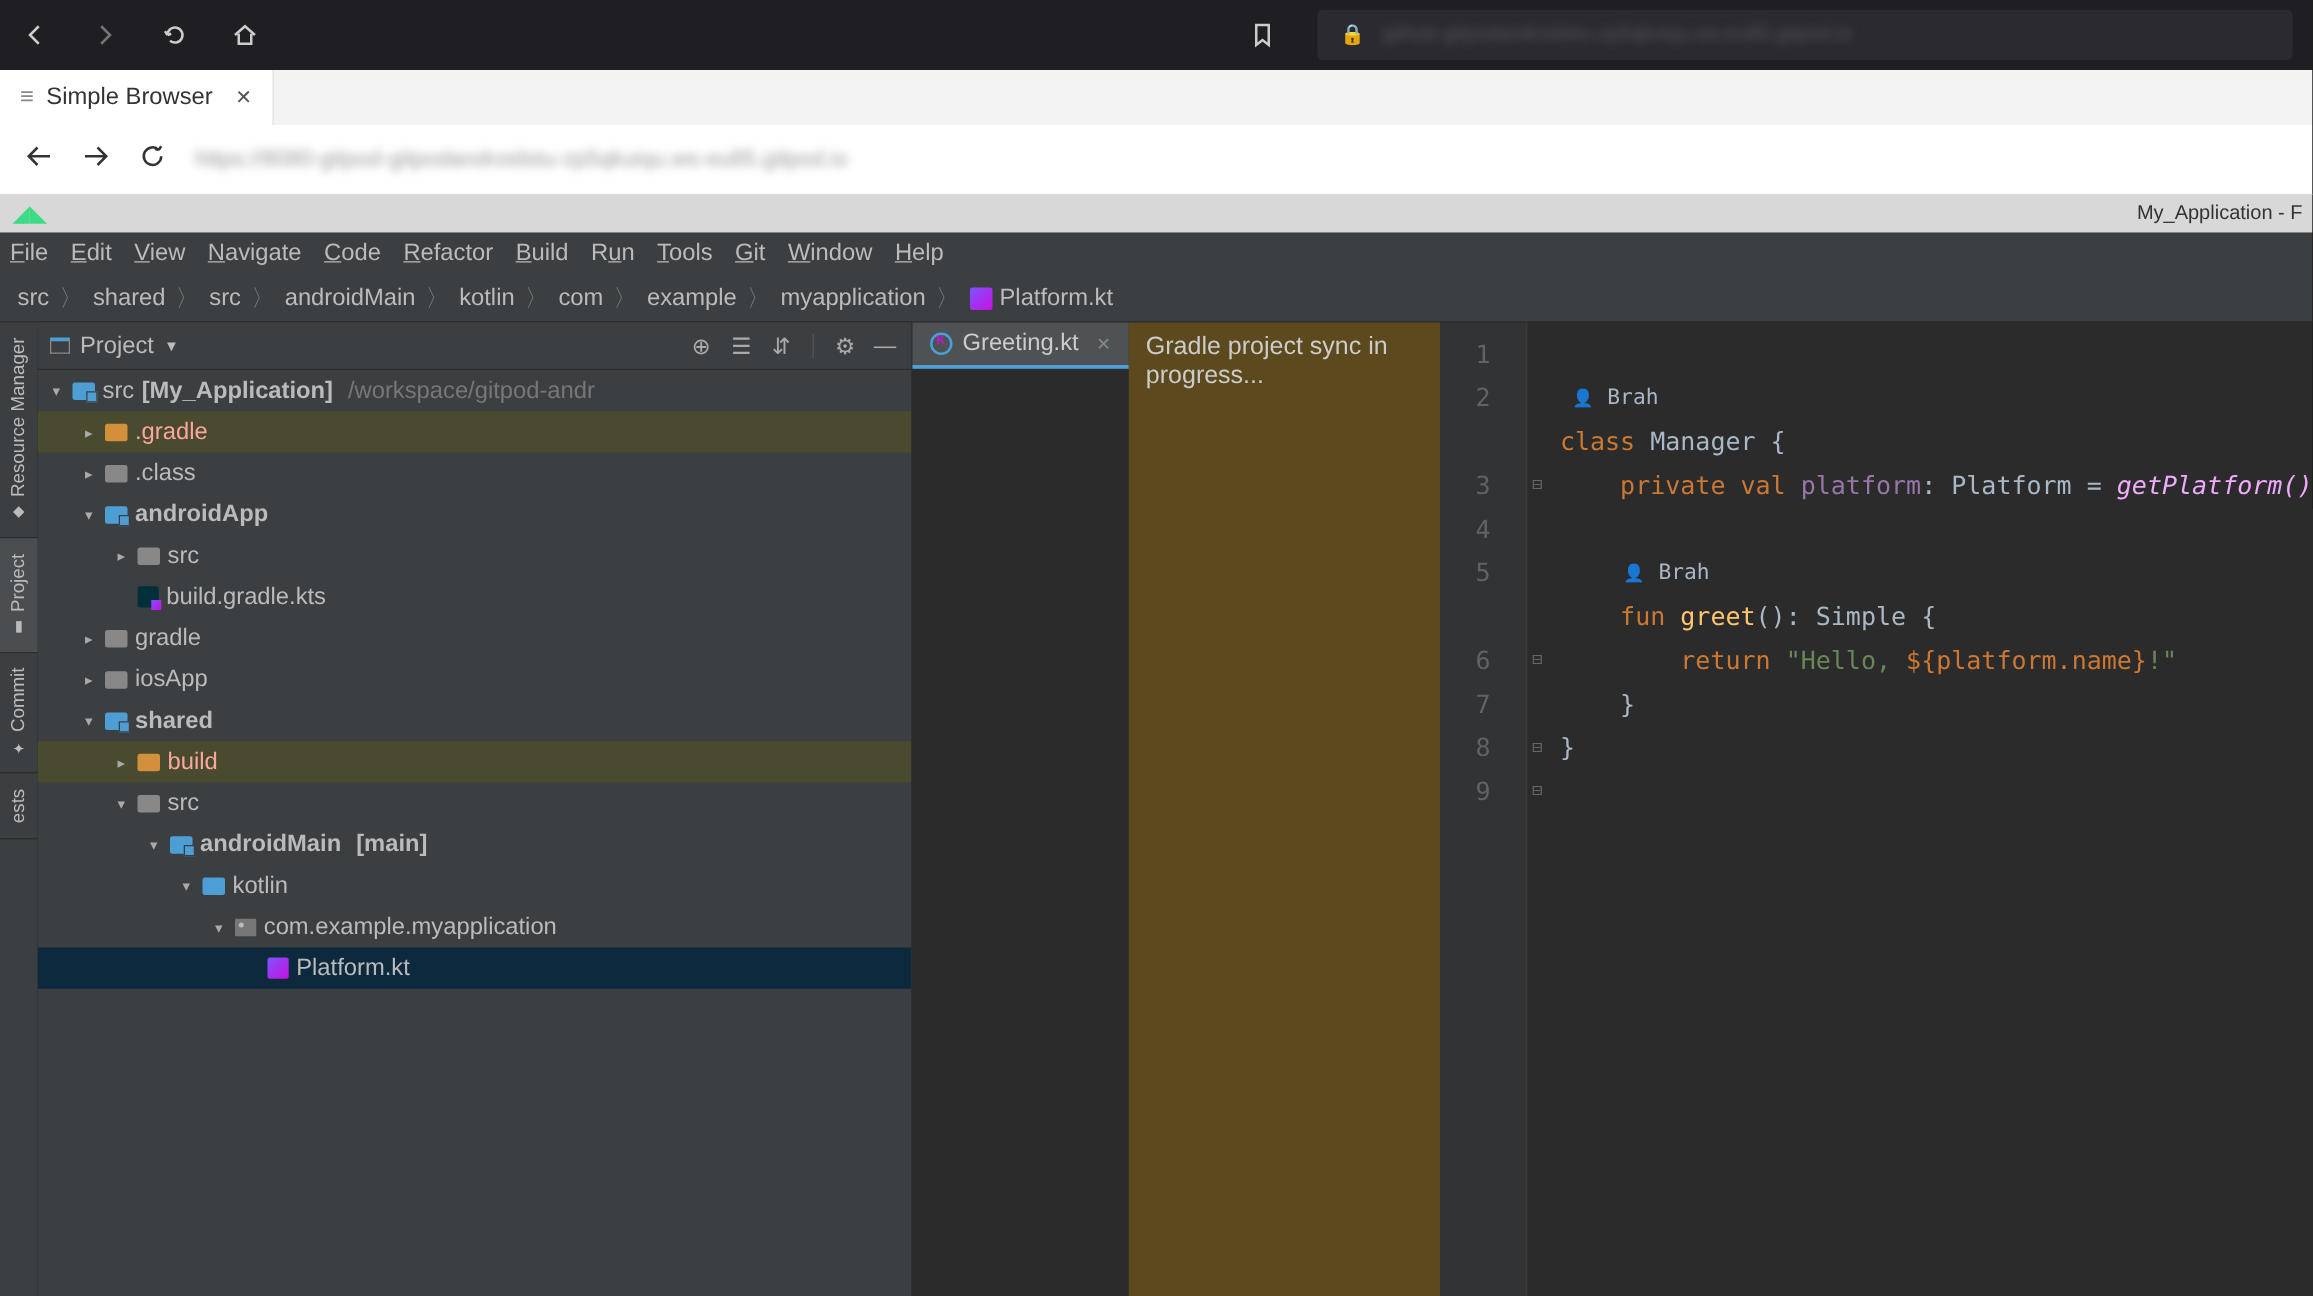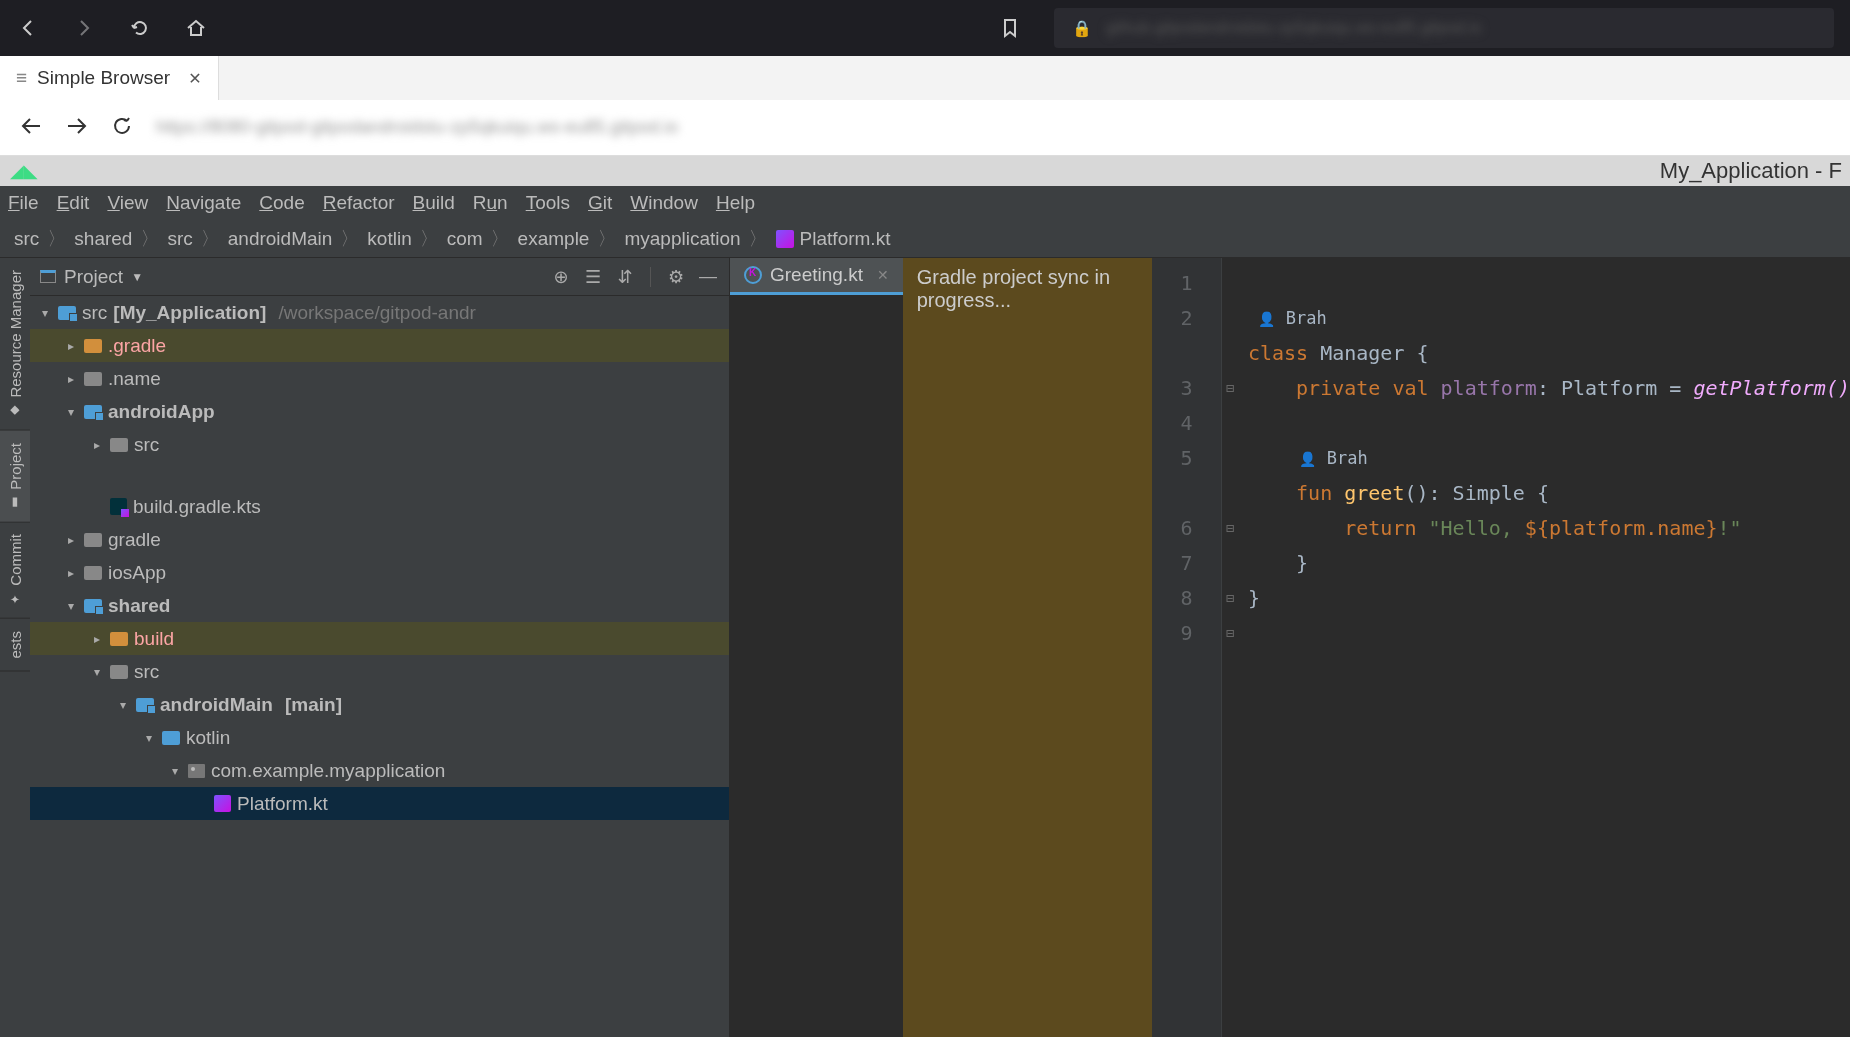--- a/index.html
+++ b/index.html
@@ -19,21 +19,21 @@
 .tab-bar .tab .lines-icon { color: #888; }
 .tab-bar .tab .close { color: #555; margin-left: 8px; font-size: 16px; }
 
 
 .nav-bar { background: #fff; height: 56px; display: flex; align-items: center; padding: 0 20px; gap: 24px; color: #333; border-bottom: 1px solid #ddd; }
 .nav-bar .blurred-url { color: #999; filter: blur(4px); font-size: 18px; }
 
 
 .as-title { background: #d8d8d8; height: 30px; display: flex; align-items: center; position: relative; }
 .as-title .android-icon { color: #3ddc84; margin-left: 10px; font-size: 18px; }
-.as-title .title-text { position: absolute; right: 8px; color: #333; font-size: 22px; font-weight: 500; white-space: nowrap; }
+.as-title .title-text { position: absolute; right: 8px; color: #333; font-size: 16px; font-weight: 500; white-space: nowrap; }
 
 
 .menu-bar { background: #3c3f41; height: 34px; display: flex; align-items: center; padding: 0 8px; gap: 18px; font-size: 19px; color: #bbbbbb; }
 .menu-bar span u { text-decoration: underline; }
 
 
 .breadcrumb { background: #3c3f41; height: 38px; display: flex; align-items: center; padding: 0 14px; gap: 8px; font-size: 19px; color: #bbbbbb; border-bottom: 1px solid #2b2b2b; }
 .breadcrumb .sep { color: #777; }
 .breadcrumb .kfile { display: flex; align-items: center; gap: 6px; }
 .breadcrumb .kfile .kicon { display:inline-block; width:18px; height:18px; background: linear-gradient(135deg,#7f52ff,#c711e1); border-radius:2px; }
@@ -250,33 +250,33 @@
       </div>
       <div id="tree-body">
           <div class="tree-row highlight" style="padding-left: 34px;">
             <span class="arrow">▸</span>
             <span class="folder orange"></span>
             <span class="name orange">.gradle</span>
           </div>
           <div class="tree-row" style="padding-left: 34px;">
             <span class="arrow">▸</span>
             <span class="folder grey"></span>
-            <span class="name">.name</span>
+            <span class="name">.class</span>
           </div>
           <div class="tree-row" style="padding-left: 34px;">
             <span class="arrow">▾</span>
             <span class="folder module"></span>
             <span class="name bold">androidApp</span>
           </div>
           <div class="tree-row" style="padding-left: 60px;">
             <span class="arrow">▸</span>
             <span class="folder grey"></span>
             <span class="name">src</span>
           </div>
-          <div class="tree-row" style="padding-left: 60px; margin-top: 29px;">
+          <div class="tree-row" style="padding-left: 60px;">
             <span class="arrow none"></span>
             <span class="gradle-icon"></span>
             <span class="name">build.gradle.kts</span>
           </div>
           <div class="tree-row" style="padding-left: 34px;">
             <span class="arrow">▸</span>
             <span class="folder grey"></span>
             <span class="name">gradle</span>
           </div>
           <div class="tree-row" style="padding-left: 34px;">

